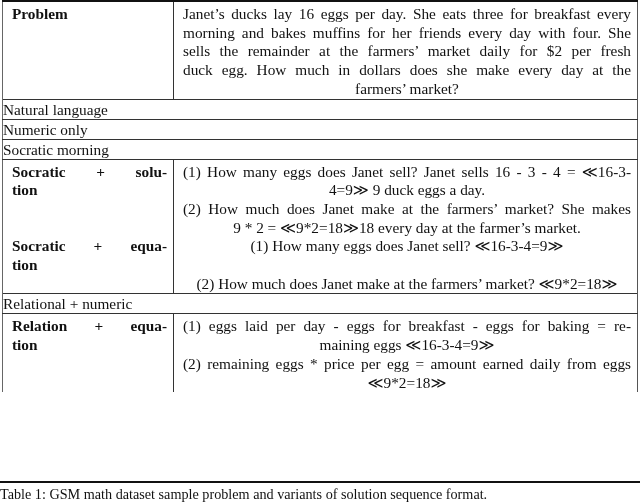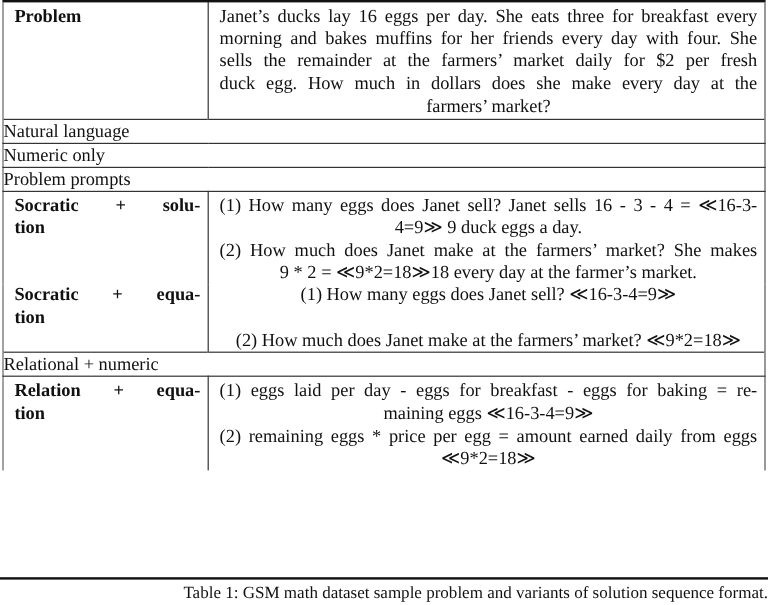--- a/index.html
+++ b/index.html
@@ -81,21 +81,21 @@
     }
     .spacer {
       display: block;
       height: 18.7px;
     }
     .caption {
       position: absolute;
       top: 485px;
       left: 0;
       width: 640px;
-      text-align: right;
+      text-align: left;
       font-family: "Liberation Serif", "DejaVu Serif", serif;
       font-size: 14.2px;
       line-height: 18px;
     }
   </style>
 </head>
 <body>
 
 <div class="table-wrap">
   <table class="main top-rule">
@@ -116,21 +116,21 @@
 
     <tr class="section">
       <td colspan="2">Natural language</td>
     </tr>
 
     <tr class="section">
       <td colspan="2">Numeric only</td>
     </tr>
 
     <tr class="section">
-      <td colspan="2">Problem prompts</td>
+      <td colspan="2">Socratic morning</td>
     </tr>
     <tr>
       <td class="label" style="border-bottom:none;">
         <span class="just-line">Socratic + solu-</span>
         <span class="line">tion</span>
       </td>
       <td class="content">
         <span class="just-line">(1) How many eggs does Janet sell? Janet sells 16 - 3 - 4 = ≪16-3-</span>
         <span class="last-line">4=9≫ 9 duck eggs a day.</span>
         <span class="just-line">(2) How much does Janet make at the farmers’ market? She makes</span>

